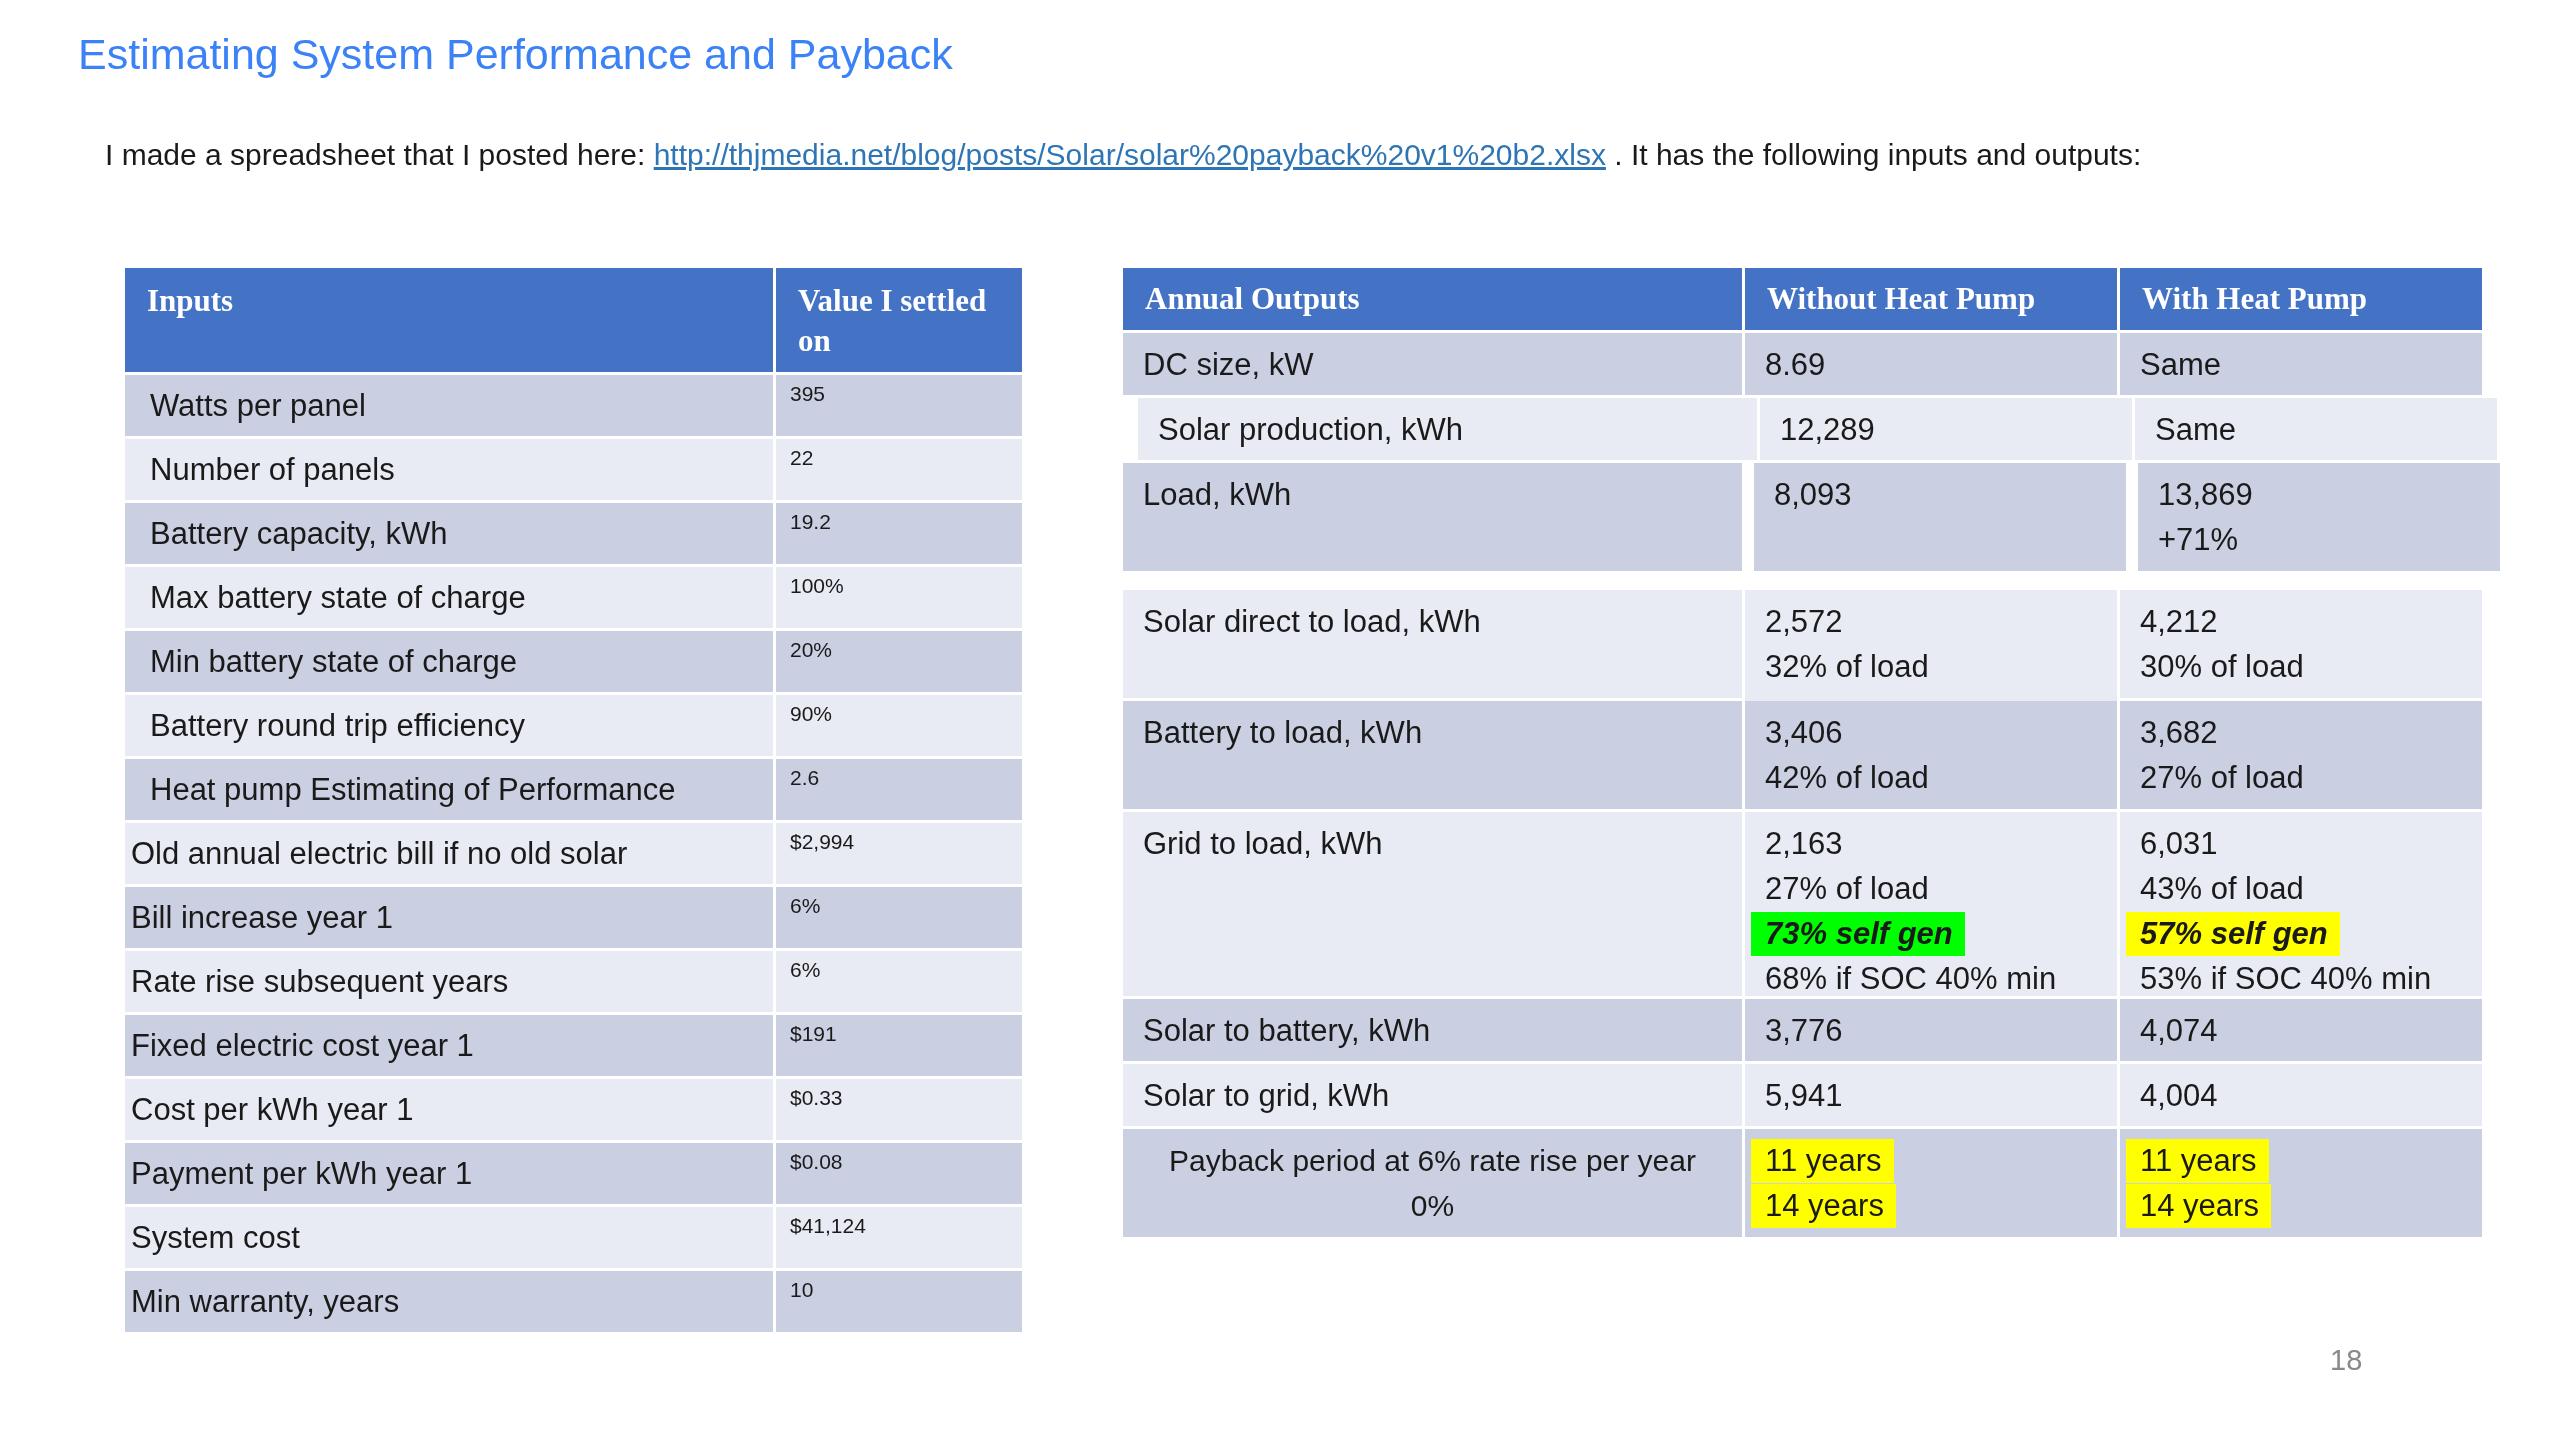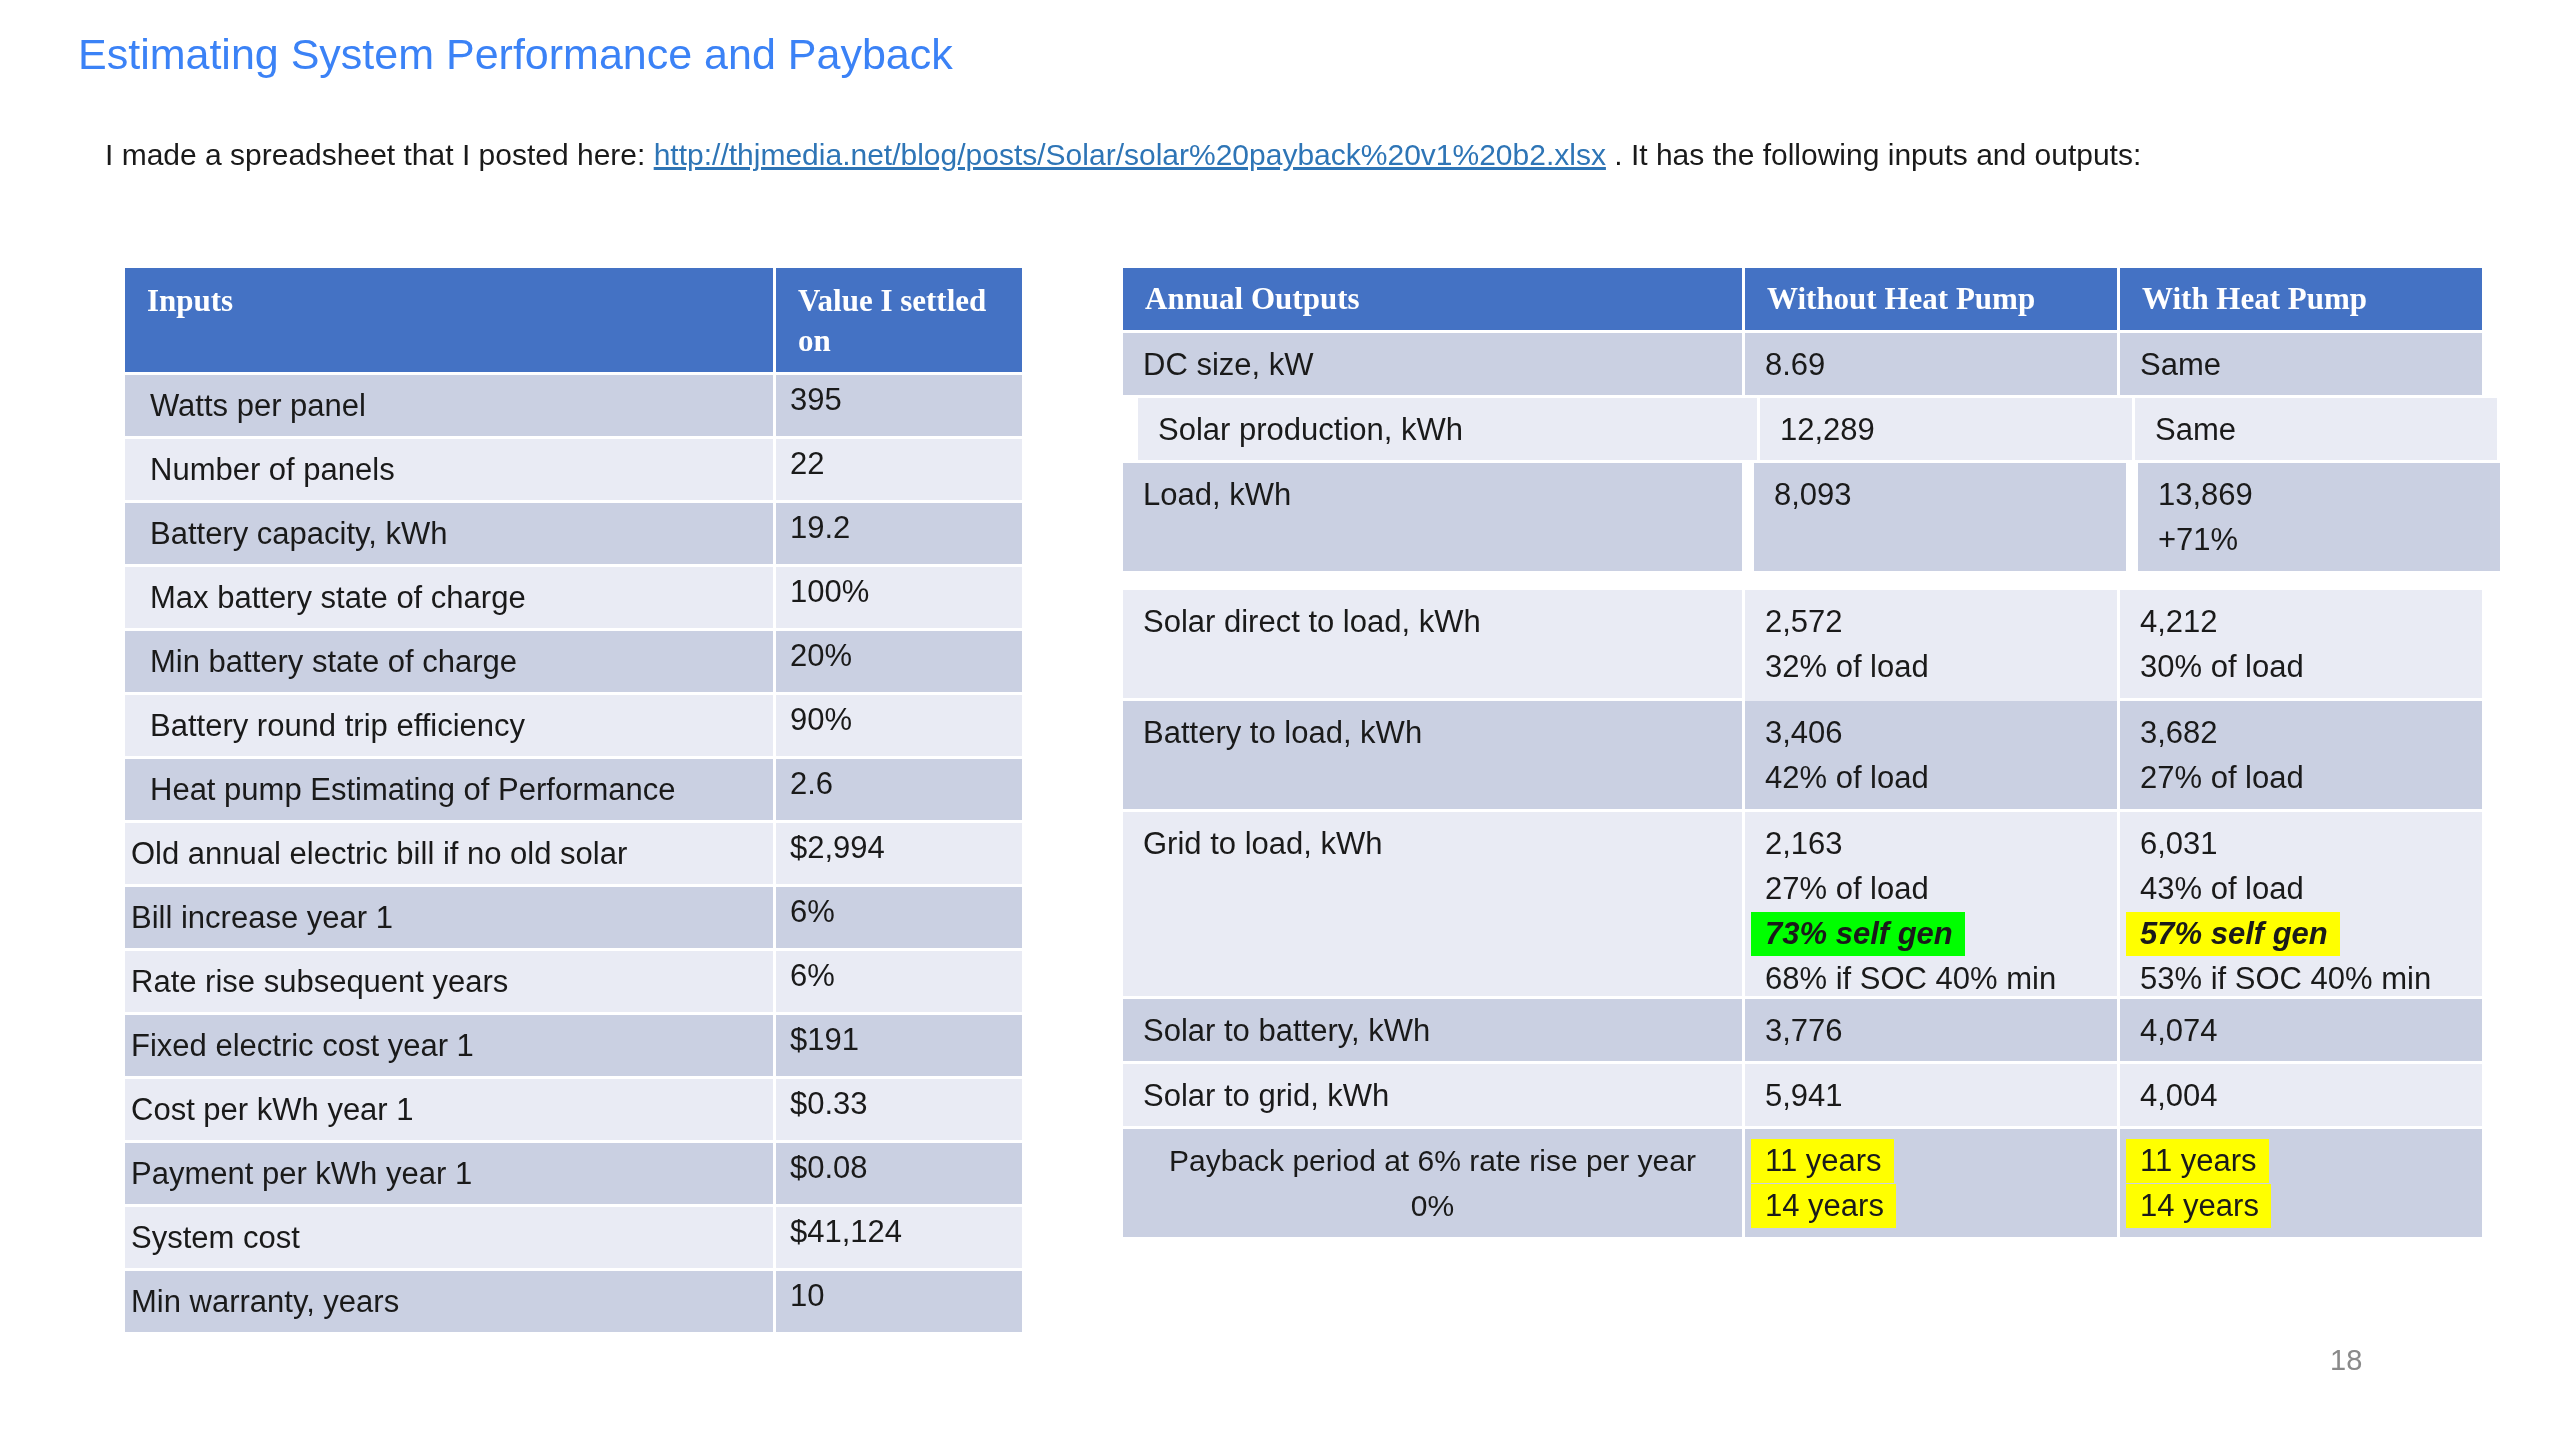--- a/index.html
+++ b/index.html
@@ -18,21 +18,21 @@
   .band-light{background:#E9EBF4;}
 
   
   #inputs-table{left:125px;top:268px;}
   .col-ilabel{width:648px;}
   .col-ivalue{width:246px;}
   #inputs-table .header-row .cell{height:104px;}
   #inputs-table .body-row .cell{height:61px;}
   .ilabel{display:flex;align-items:center;font-size:31px;padding-left:6px;}
   .ilabel.indent{padding-left:25px;}
-  .ivalue{font-size:31px;padding:7px 6px 0 14px;}
+  .ivalue{font-size:21px;padding:7px 6px 0 14px;}
 
   
   #outputs-table{left:1123px;top:268px;}
   .col-olabel{width:619px;}
   .col-oval1{width:372px;}
   .col-oval2{width:362px;}
   #outputs-table .header-row .cell{height:62px;padding-top:11px;}
   .olabel{font-size:31px;padding:9px 8px 0 20px;line-height:45px;}
   .olabel.center{font-size:30px;text-align:center;padding:9px 4px 0 4px;}
   .olabel.center div{white-space:nowrap;}

